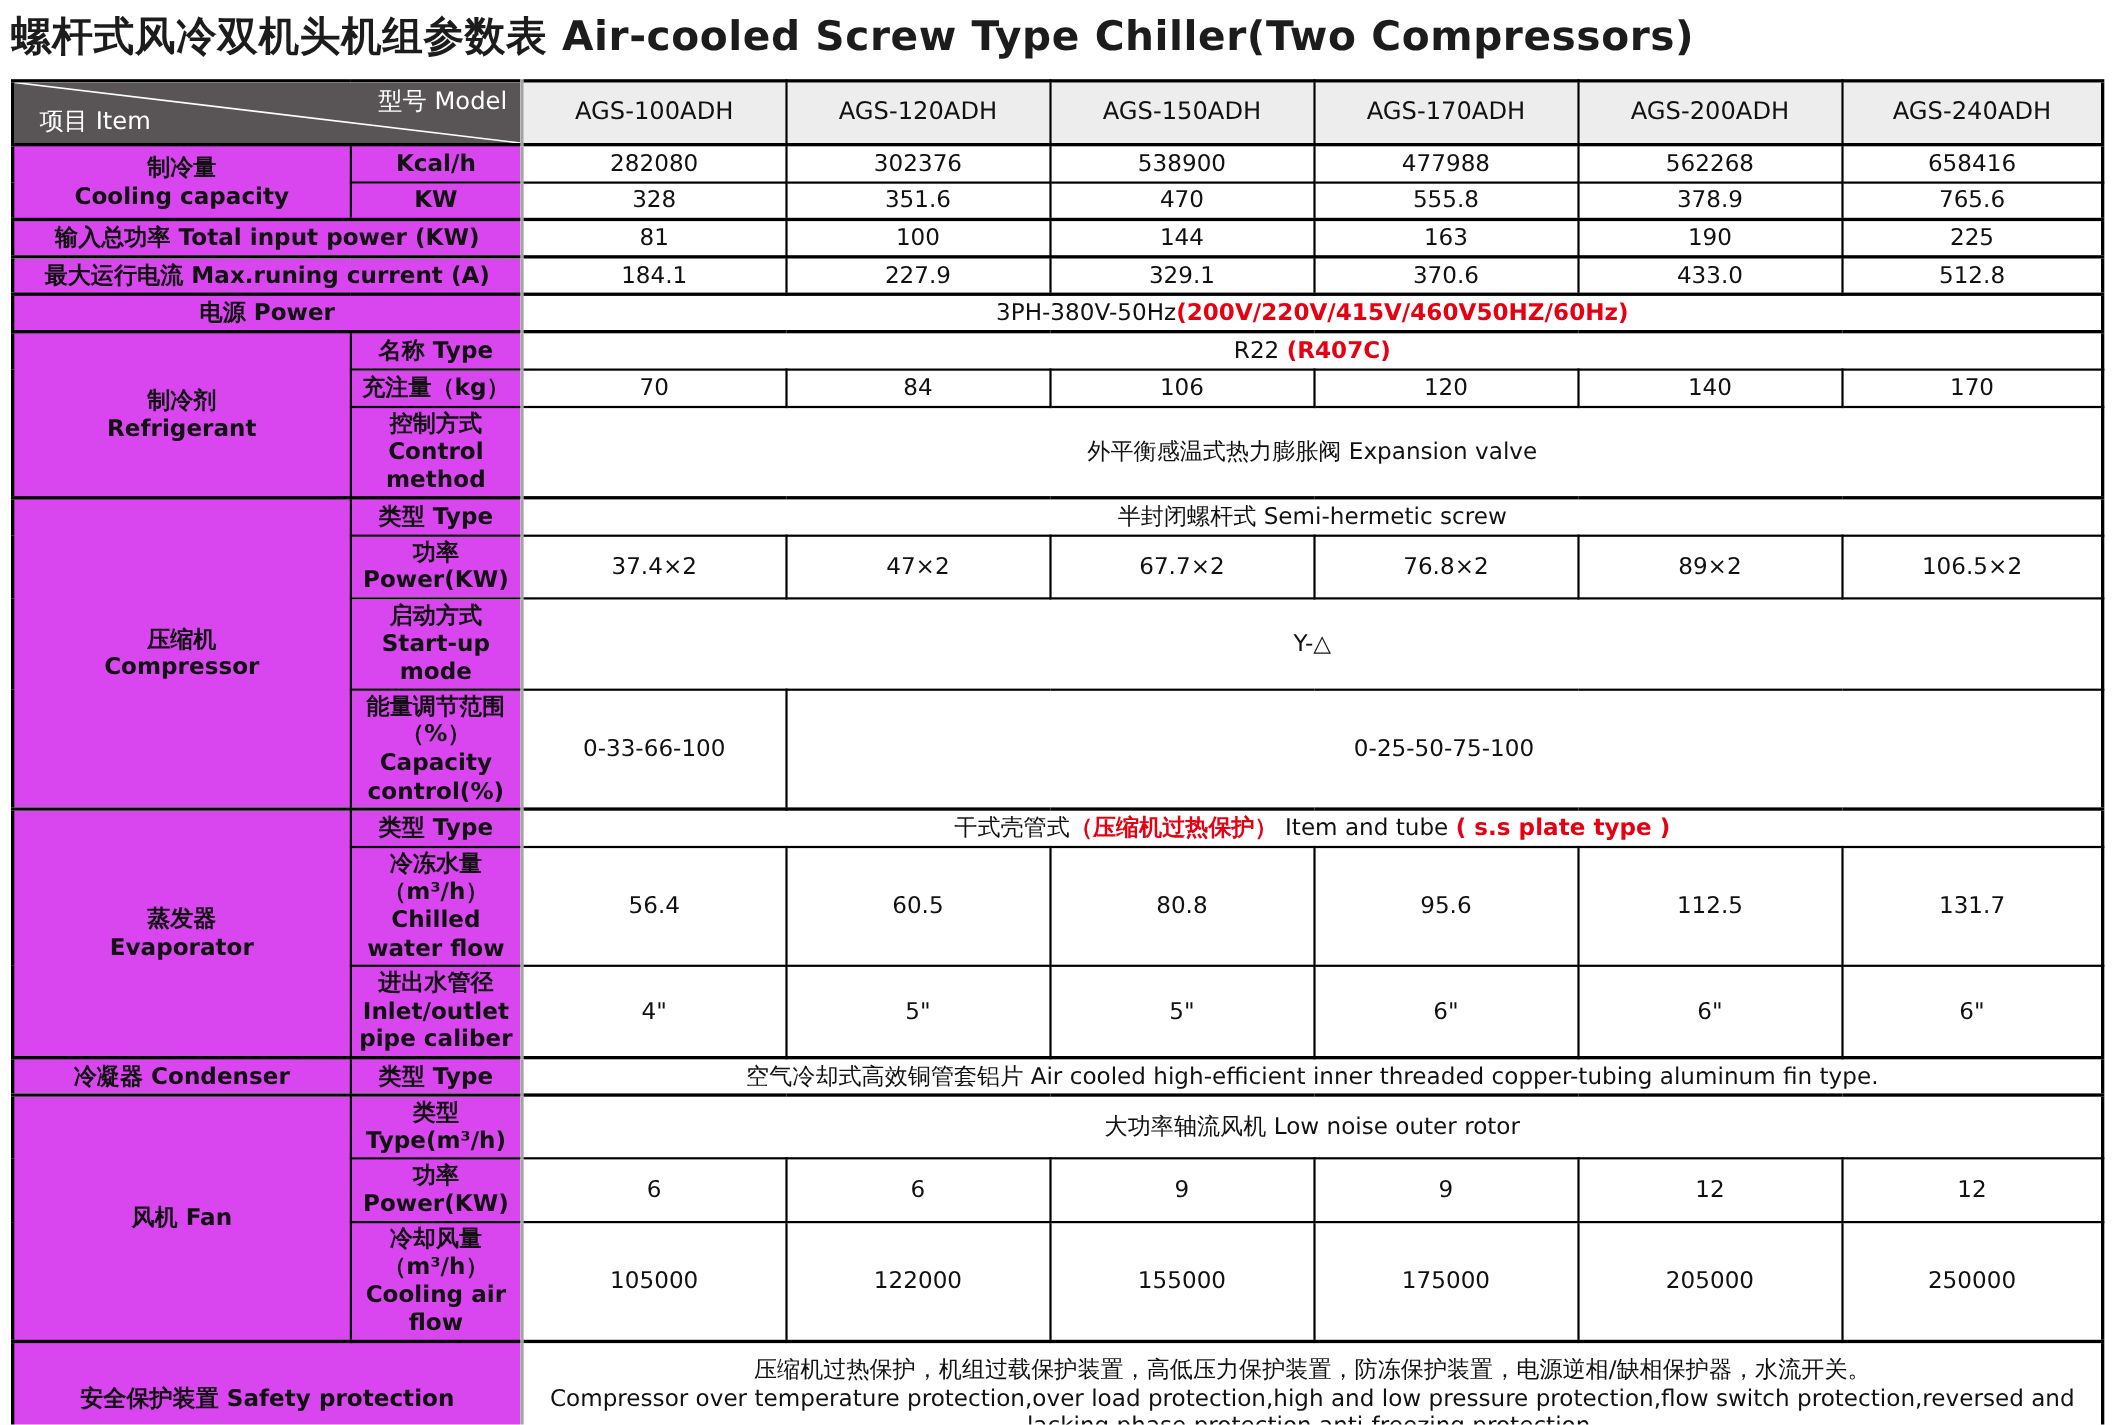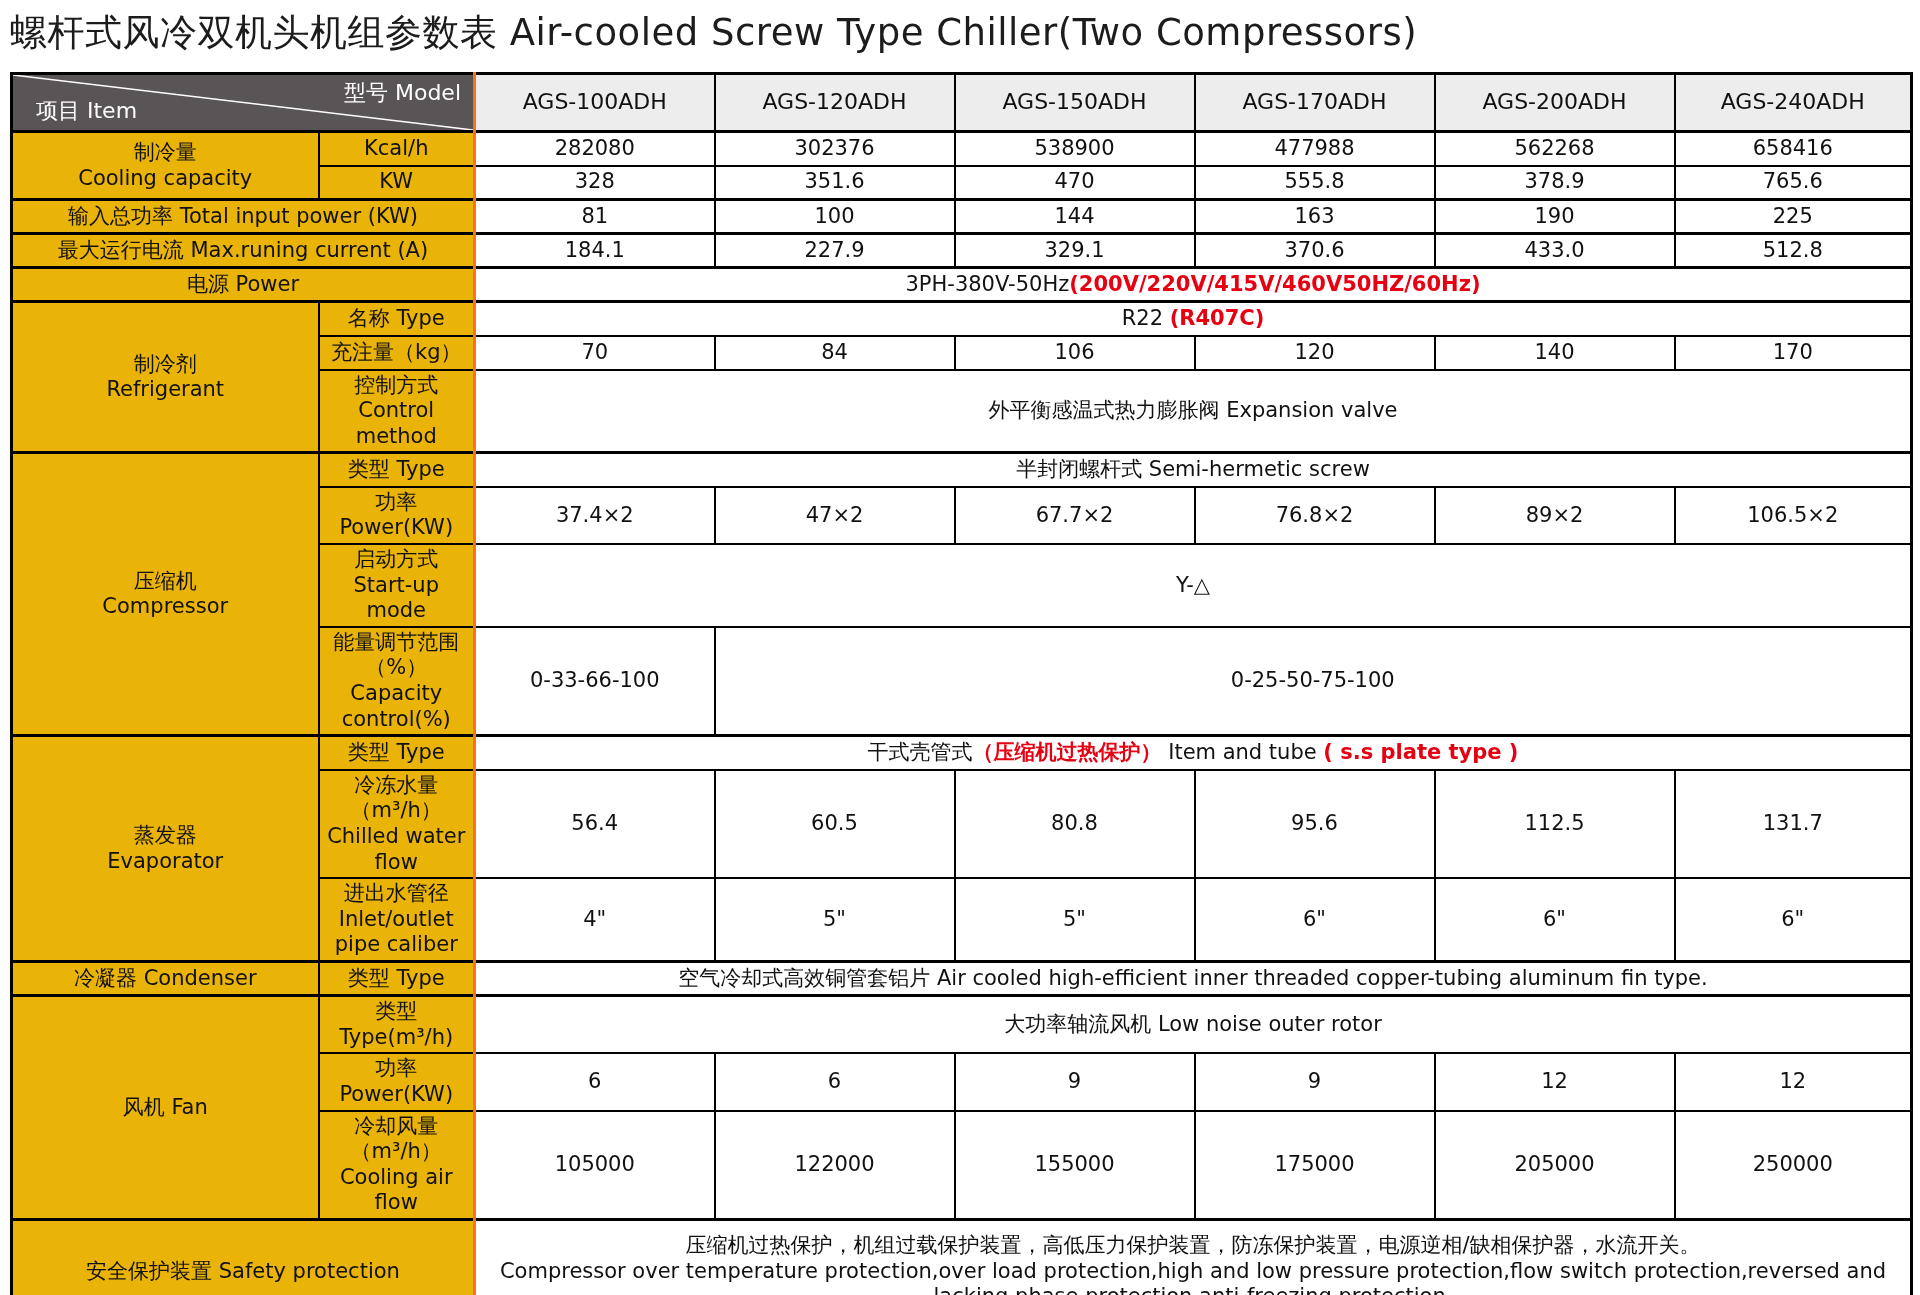--- a/index.html
+++ b/index.html
@@ -5,21 +5,21 @@
   html,body{margin:0;padding:0;background:#ffffff;}
   body{
     width:1920px;height:1295px;
     font-family:"DejaVu Sans","Liberation Sans",sans-serif;
     color:#111;
     -webkit-font-smoothing:antialiased;
   }
   .page{padding:6px 10px;}
   .title{
     font-size:37px;
-    font-weight:400;
+    font-weight:700;
     color:#1c1c1c;
     margin:2px 0 14px 0;
     letter-spacing:0.5px;
   }
   table.spec{
     border-collapse:collapse;
     table-layout:fixed;
     width:1900px;
     border:3px solid #000;
   }
@@ -27,23 +27,23 @@
   td,th{
     border:2px solid #000;
     text-align:center;
     vertical-align:middle;
     font-size:21px;
     font-weight:400;
     padding:2px 5px;
     line-height:1.22;
     overflow:hidden;
   }
-  .lbl{background:#eab308;}
+  .lbl{background:#d946ef;font-weight:bold;}
   .v{background:#ffffff;}
-  .bl3{border-left:3px solid #f97316;}
+  .bl3{border-left:3px solid #a3a3a3;}
   .pre{white-space:pre-line;}
   .red{color:#e60012;font-weight:bold;}
   .corner{
     background:#595556;
     color:#fff;
     position:relative;
     padding:0;
   }
   .corner svg{position:absolute;left:0;top:0;width:100%;height:100%;}
   .corner .model-lbl{position:absolute;top:5px;right:12px;font-size:22px;}

